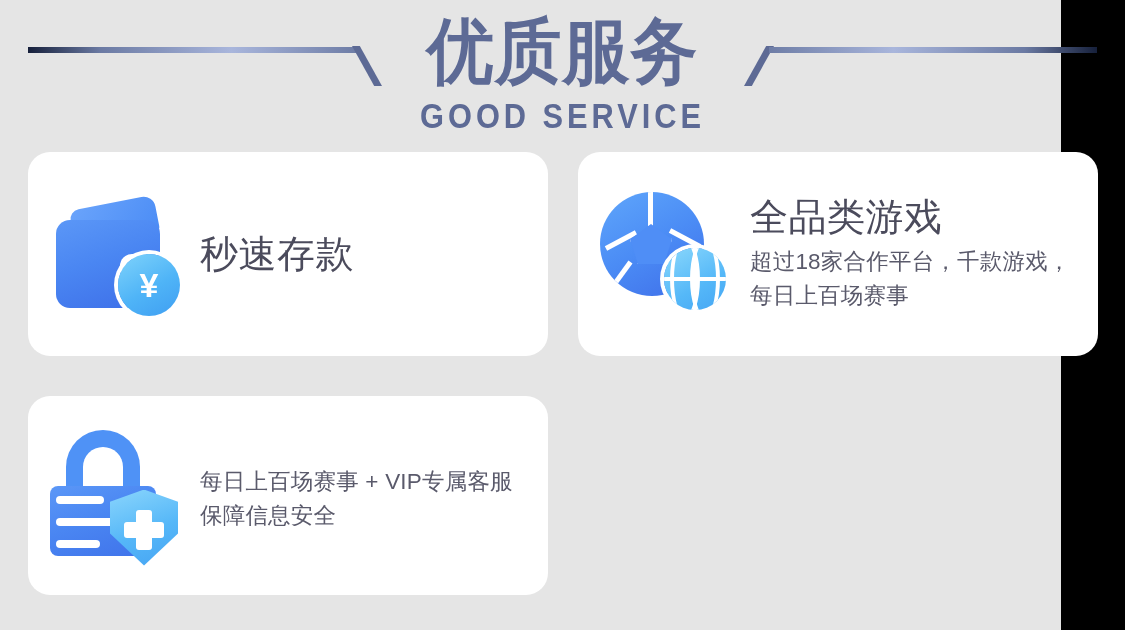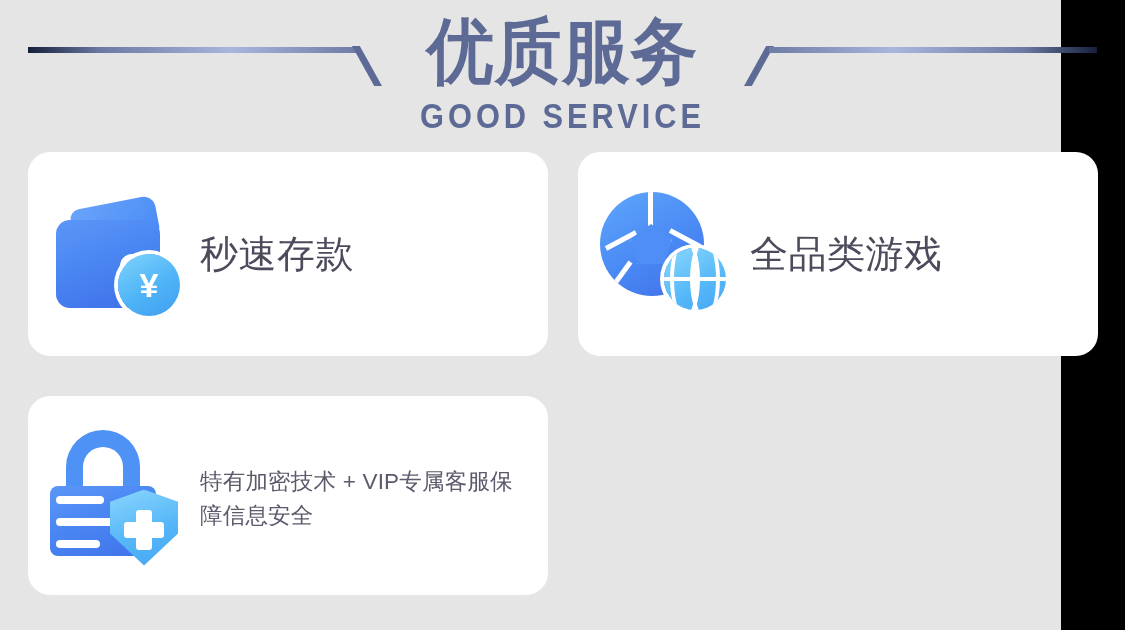--- a/index.html
+++ b/index.html
@@ -308,36 +308,37 @@
           <div class="ball-basket">
             <div class="bk-line bk-v"></div>
             <div class="bk-line bk-h"></div>
             <div class="bk-line bk-c1"></div>
             <div class="bk-line bk-c2"></div>
           </div>
         </div>
       </div>
       <div class="card-text">
         <div class="card-title">全品类游戏</div>
+        <div class="card-desc">超过18家合作平台，千款游戏，每日上百场赛事</div>
       </div>
     </div>
 
     <div class="card">
       <div class="card-icon">
         <div class="ic-lock">
           <div class="lk-shackle"></div>
           <div class="lk-body"></div>
           <div class="lk-slot lk-slot1"></div>
           <div class="lk-slot lk-slot2"></div>
           <div class="lk-slot lk-slot3"></div>
           <div class="lk-shield"></div>
           <div class="lk-plus-v"></div>
           <div class="lk-plus-h"></div>
         </div>
       </div>
       <div class="card-text">
-        <div class="card-desc">特有加密技术 + VIP专属客服保障信息安全</div>
+        <div class="card-desc">每日上百场赛事 + VIP专属客服保障信息安全</div>
       </div>
     </div>
 
 
   </div>
 </div>
 
 </body></html>

